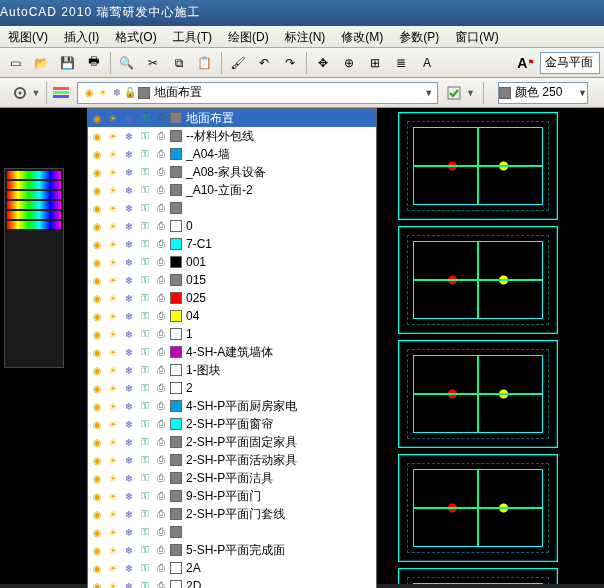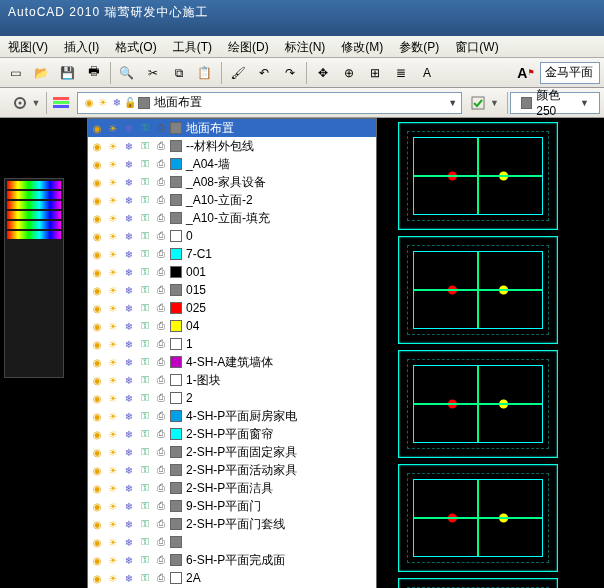--- a/index.html
+++ b/index.html
@@ -1,24 +1,24 @@
 <!DOCTYPE html>
 <html><head>
 <meta charset="utf-8">
 <style>
 *{margin:0;padding:0;box-sizing:border-box;font-family:"Microsoft YaHei",SimSun,Arial,sans-serif;font-size:12px}
 body{width:604px;height:588px;background:#000;overflow:hidden}
-.title-bar{height:36px;background:linear-gradient(#3a6ea5,#2a5080);color:#fff;line-height:22px;padding-left:8px;font-size:14px;letter-spacing:1px}
+.title-bar{height:26px;background:linear-gradient(#3a6ea5,#2a5080);color:#fff;line-height:22px;font-size:14px;letter-spacing:1px}
 .menu-bar{height:22px;background:linear-gradient(#f5f5f0,#e8e8e0);border-bottom:1px solid #aaa;display:flex}
 .menu-item{padding:0 8px;line-height:22px;cursor:pointer}
 .toolbar{height:30px;background:linear-gradient(#f7f6f2,#e6e4dc);border-bottom:1px solid #999;display:flex;align-items:center;padding:0 4px;gap:2px}
 .tb-btn{width:24px;height:24px;border:1px solid transparent;border-radius:3px;display:flex;align-items:center;justify-content:center;cursor:pointer}
 .tb-sep{width:1px;height:22px;background:#b0b0a8;margin:0 2px}
 .layer-combo{flex:1;height:22px;background:#fff;border:1px solid #7f9db9;display:flex;align-items:center;padding:0 4px;margin:0 4px;position:relative}
-.color-combo{width:90px;height:22px;background:#fff;border:1px solid #7f9db9;display:flex;align-items:center;padding:0 10px;margin:0 0}
+.color-combo{width:90px;height:22px;background:#fff;border:1px solid #7f9db9;display:flex;align-items:center;padding:0 0;margin:0 12px}
 .text-input{width:60px;height:22px;background:#fff;border:1px solid #7f9db9;padding:0 4px}
 .secondary-bar{height:30px;background:linear-gradient(#f7f6f2,#e6e4dc);border-bottom:1px solid #999;display:flex;align-items:center;padding:0 4px}
 .gear-slot{width:40px;display:flex;align-items:center;justify-content:center}
 .workspace{position:relative;height:484px;background:#000}
 .layer-dropdown{position:absolute;left:87px;top:0;width:290px;height:484px;background:#fff;border:1px solid #666;overflow-y:auto;z-index:10}
 .layer-row{height:18px;display:flex;align-items:center;padding:0 2px;gap:2px;cursor:pointer;white-space:nowrap}
 .layer-row.selected{background:#316ac5;color:#fff}
 .li-icon{width:14px;height:14px;display:inline-flex;align-items:center;justify-content:center;font-size:10px}
 .bulb{color:#e8a400}
 .sun{color:#f0b000}
@@ -187,21 +187,20 @@
         <span class="color-swatch" style="background:#808080"></span>
         <span class="layer-name">_A10-立面-2</span>
       </div>
       <div class="layer-row">
         <span class="li-icon bulb">◉</span>
         <span class="li-icon sun">☀</span>
         <span class="li-icon" style="color:#66c">❄</span>
         <span class="li-icon lock open">⚿</span>
         <span class="li-icon plot">⎙</span>
         <span class="color-swatch" style="background:#808080"></span>
-        <span class="layer-name">_A10-立面-填充</span>
       </div>
       <div class="layer-row">
         <span class="li-icon bulb">◉</span>
         <span class="li-icon sun">☀</span>
         <span class="li-icon" style="color:#66c">❄</span>
         <span class="li-icon lock open">⚿</span>
         <span class="li-icon plot">⎙</span>
         <span class="color-swatch" style="background:#ffffff"></span>
         <span class="layer-name">0</span>
       </div>
@@ -357,21 +356,21 @@
         <span class="li-icon plot">⎙</span>
         <span class="color-swatch" style="background:#808080"></span>
       </div>
       <div class="layer-row">
         <span class="li-icon bulb">◉</span>
         <span class="li-icon sun">☀</span>
         <span class="li-icon" style="color:#66c">❄</span>
         <span class="li-icon lock open">⚿</span>
         <span class="li-icon plot">⎙</span>
         <span class="color-swatch" style="background:#808080"></span>
-        <span class="layer-name">6-SH-P平面完成面</span>
+        <span class="layer-name">5-SH-P平面完成面</span>
       </div>
       <div class="layer-row">
         <span class="li-icon bulb">◉</span>
         <span class="li-icon sun">☀</span>
         <span class="li-icon" style="color:#66c">❄</span>
         <span class="li-icon lock open">⚿</span>
         <span class="li-icon plot">⎙</span>
         <span class="color-swatch" style="background:#ffffff"></span>
         <span class="layer-name">2A</span>
       </div>

